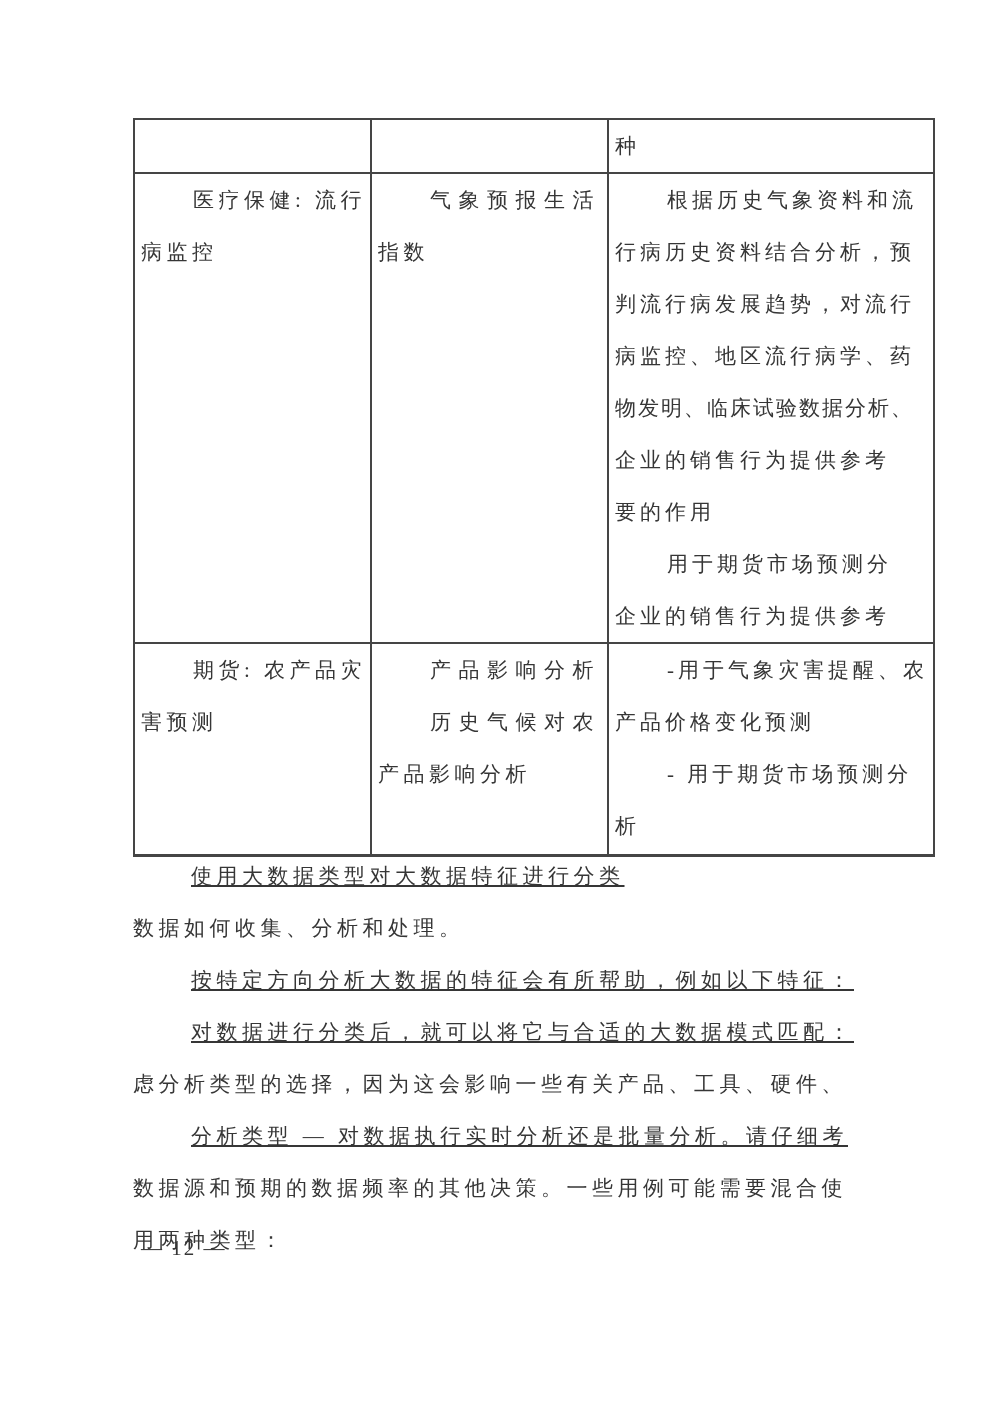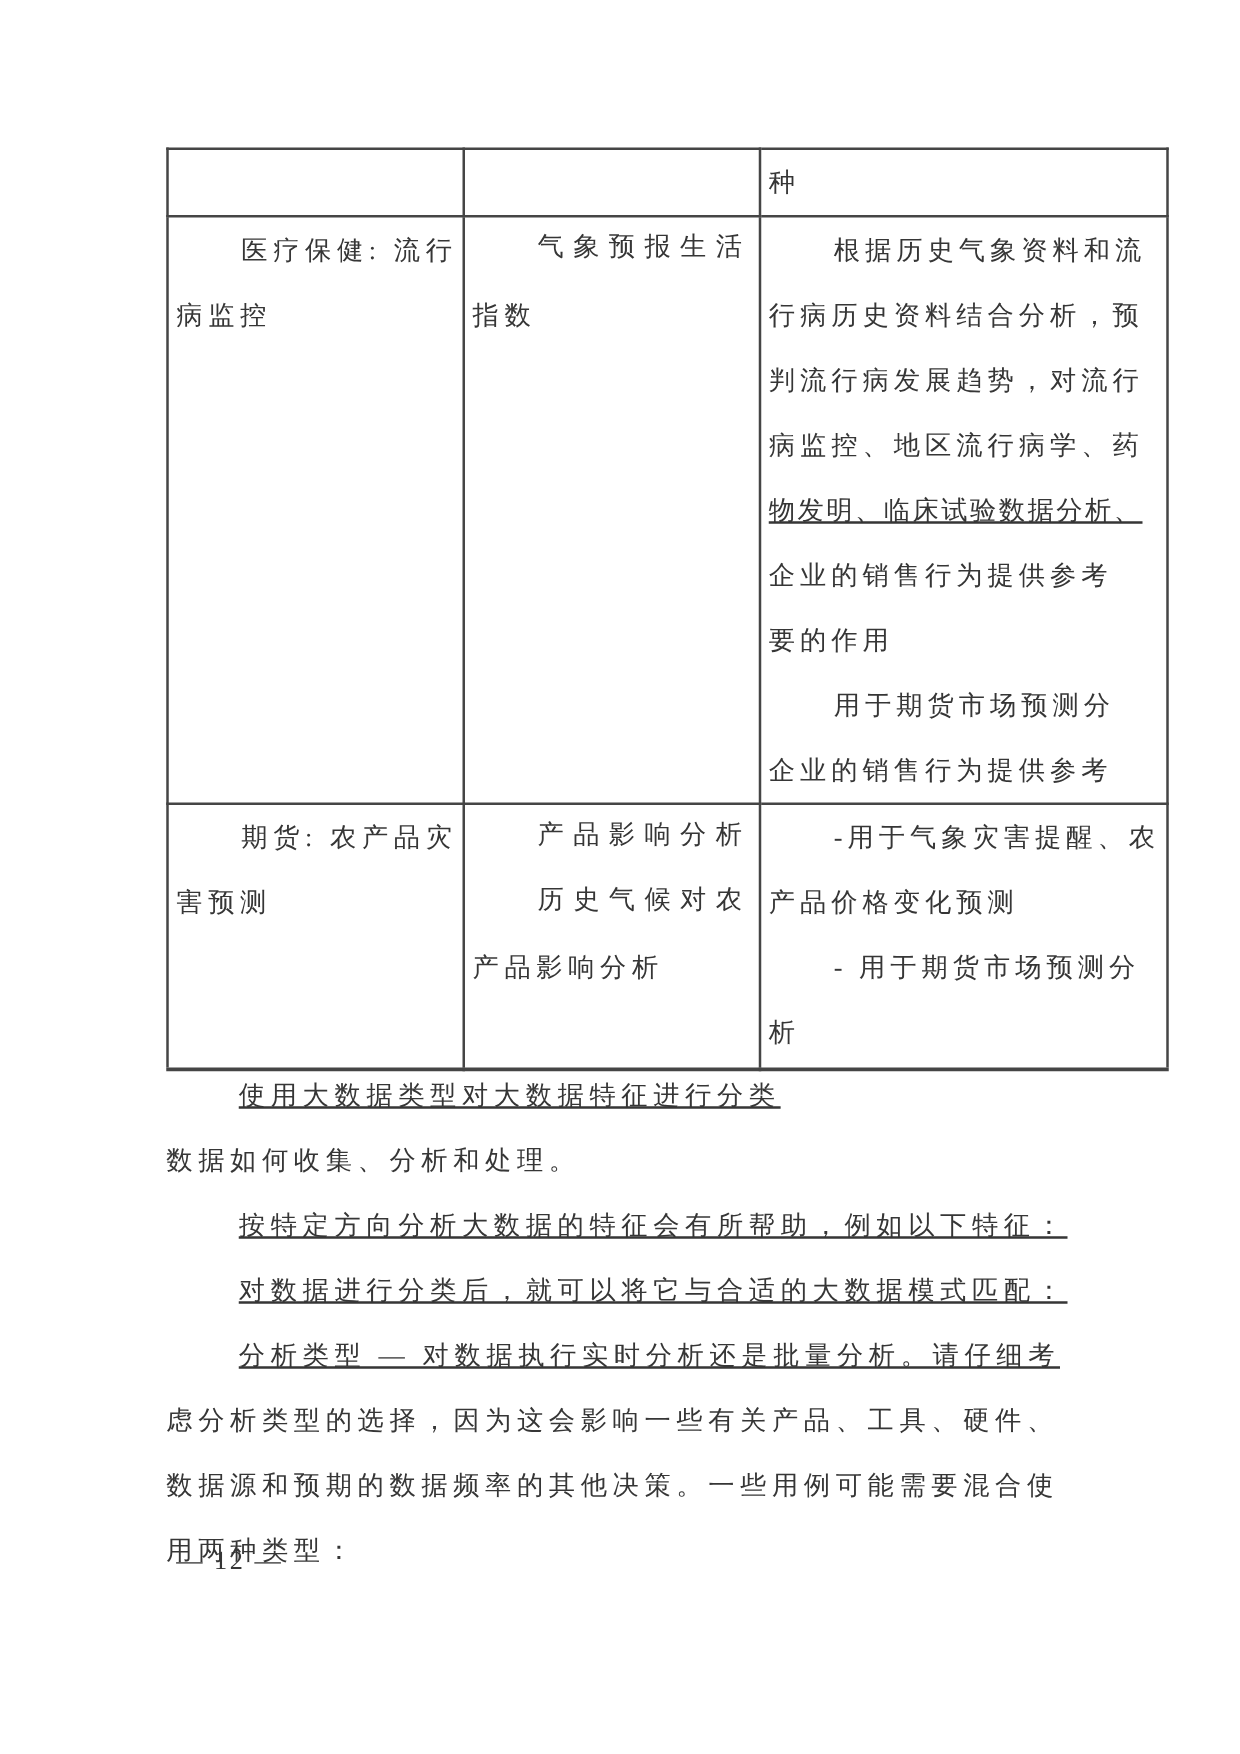--- a/index.html
+++ b/index.html
@@ -40,22 +40,22 @@
   td.cell.c3 { letter-spacing: 4px; }
   tr.r1 td { height: 50px; }
   tr.r2 td { height: 466px; }
   tr.r3 td { height: 210px; margin-top: 37px; }
   .ln {
     line-height: 52px;
     white-space: nowrap;
     text-align: left;
   }
   .ind  { text-indent: 52px; }   
-  .w    { letter-spacing: 7.5px; font-family: Liberation Mono, monospace; } 
-  .t2   { letter-spacing: 2px; text-decoration: underline; }   
+  .w    { letter-spacing: 7.5px; } 
+  .t2   { letter-spacing: 2px; }   
   
   .body-text {
     position: absolute;
     left: 133px;
     top: 850px;
     width: 745px;
     letter-spacing: 4.5px;
   }
   .body-text .ind { text-indent: 58px; text-decoration: underline; }
   
@@ -133,22 +133,22 @@
       <div class="ln ind">使用大数据类型对大数据特征进行分类</div>
     </div>
     <div class="para">
       <div class="ln">数据如何收集、分析和处理。</div>
       <div class="ln ind">按特定方向分析大数据的特征会有所帮助，例如以下特征：</div>
     </div>
     <div class="para">
       <div class="ln ind">对数据进行分类后，就可以将它与合适的大数据模式匹配：</div>
     </div>
     <div class="para">
+      <div class="ln">虑分析类型的选择，因为这会影响一些有关产品、工具、硬件、</div>
       <div class="ln ind">分析类型 — 对数据执行实时分析还是批量分析。请仔细考</div>
-      <div class="ln">虑分析类型的选择，因为这会影响一些有关产品、工具、硬件、</div>
       <div class="ln">数据源和预期的数据频率的其他决策。一些用例可能需要混合使</div>
       <div class="ln">用两种类型：</div>
     </div>
   </div>
 
   <div class="page-number">— 12 —</div>
 
 </div>
 
 </body></html>

